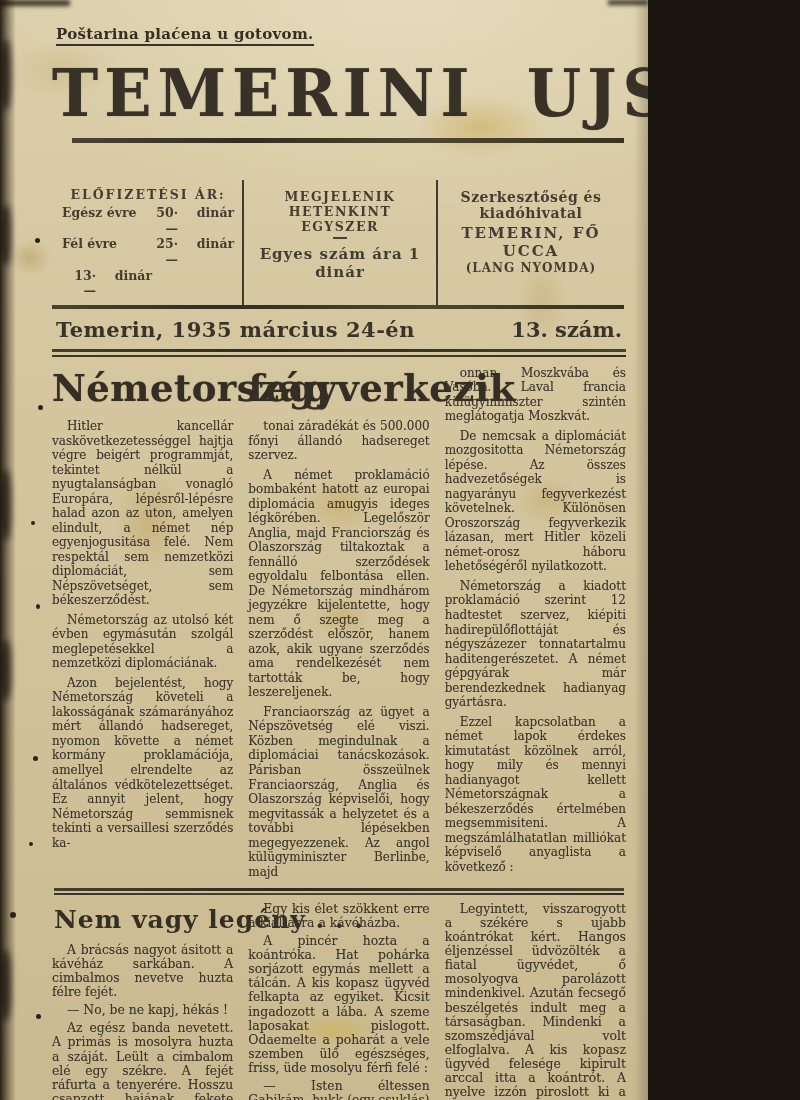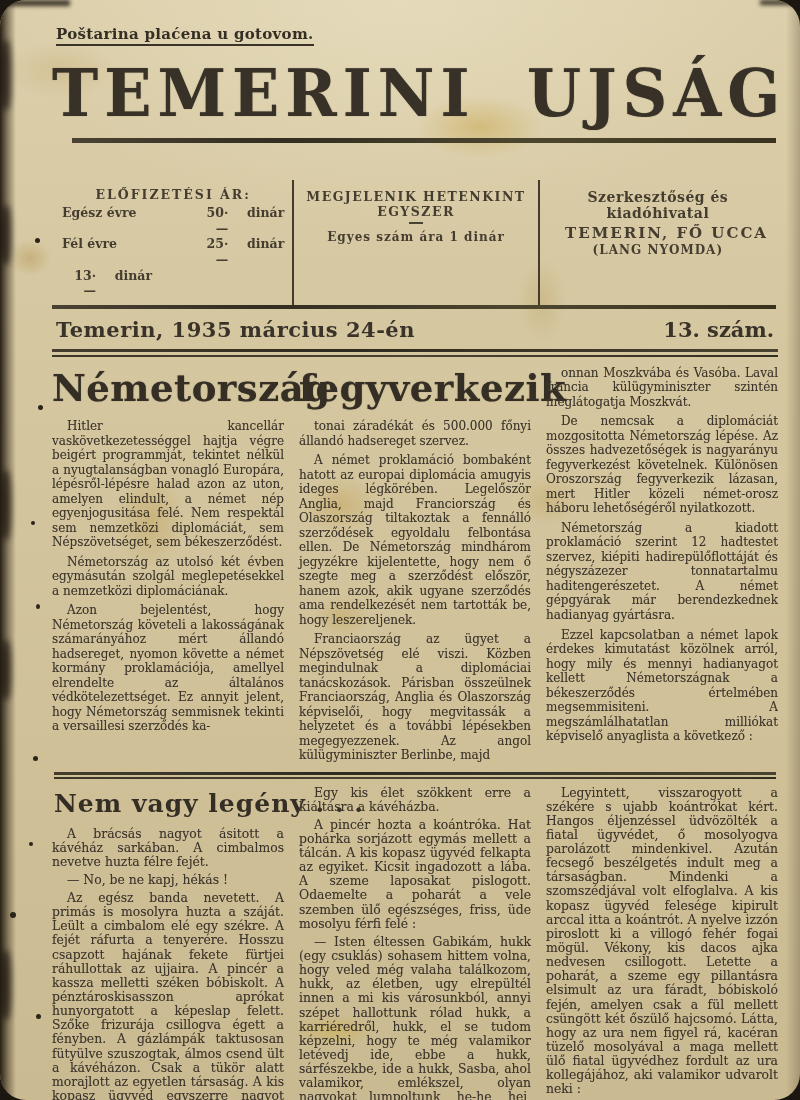--- a/index.html
+++ b/index.html
@@ -1,33 +1,32 @@
 <!DOCTYPE html>
 <html><head>
 <meta charset="utf-8">
 <style>
   html,body { margin:0; padding:0; background:#1c1610; }
   .page {
-    position:relative; width:800px; height:1100px; overflow:hidden;
+    position:relative; width:648px; height:1100px; overflow:hidden;
     font-family:"DejaVu Serif","Liberation Serif",serif;
     color:#3a332a;
     background:
       linear-gradient(270deg, rgba(70,56,34,0.28) 0px, rgba(70,56,34,0) 14px),
       radial-gradient(ellipse 90px 45px at 480px 127px, rgba(193,152,44,0.38), rgba(193,152,44,0) 70%),
       radial-gradient(ellipse 50px 70px at 150px 520px, rgba(180,140,50,0.30), rgba(180,140,50,0) 70%),
       radial-gradient(ellipse 55px 40px at 340px 505px, rgba(185,142,45,0.30), rgba(185,142,45,0) 70%),
       radial-gradient(ellipse 40px 30px at 342px 617px, rgba(185,142,45,0.28), rgba(185,142,45,0) 70%),
       radial-gradient(ellipse 35px 60px at 542px 300px, rgba(175,138,60,0.22), rgba(175,138,60,0) 70%),
       radial-gradient(ellipse 45px 35px at 548px 500px, rgba(180,142,52,0.25), rgba(180,142,52,0) 70%),
       radial-gradient(ellipse 62px 22px at 335px 1030px, rgba(208,170,40,0.38), rgba(208,170,40,0) 70%),
       radial-gradient(ellipse 80px 42px at 62px 70px, rgba(170,135,55,0.18), rgba(170,135,55,0) 70%),
       radial-gradient(ellipse 30px 26px at 30px 258px, rgba(160,120,40,0.30), rgba(160,120,40,0) 70%),
       radial-gradient(ellipse 520px 300px at 400px 0px, rgba(236,228,199,0.55), rgba(236,228,199,0) 75%),
       linear-gradient(180deg, #dccfab 0%, #d5c7a0 30%, #cfc098 70%, #c9ba92 100%);
-    border-radius: 26px;
   }
   .edge-left {
     position:absolute; left:0; top:0; bottom:0; width:16px; z-index:3;
     background:linear-gradient(90deg, rgba(28,20,11,0.92) 0%, rgba(62,50,32,0.45) 55%, rgba(62,50,32,0) 100%);
   }
   .edge-blotch { position:absolute; left:0; width:11px; background:rgba(18,12,7,0.65); filter:blur(3px); z-index:4; border-radius:40%; }
   .speck { position:absolute; background:#2a241a; border-radius:50%; z-index:4; }
   .corner { position:absolute; background:rgba(20,14,8,0.8); filter:blur(2px); z-index:3; }
 
   .content { position:relative; z-index:2; padding:24px 22px 0 52px; }
@@ -54,23 +53,23 @@
   .cell-sub { width:33%; }
   .cell-freq { width:34%; text-align:center; }
   .cell-office { width:33%; text-align:center; }
   .sub-title { text-align:center; font-weight:bold; font-size:12.5px; letter-spacing:2px; margin-bottom:3px; }
   .sub-row { display:flex; font-size:12.5px; font-weight:bold; line-height:1.25; }
   .sub-label { flex:1; }
   .sub-price { width:34px; text-align:right; }
   .sub-cur { width:46px; text-align:right; padding-left:10px; }
   .freq-1 { font-weight:bold; font-size:12.5px; letter-spacing:1.5px; margin-top:2px; }
   .freq-dash { margin:3px auto 2px auto; width:14px; height:2px; background:#4a4232; }
-  .freq-2 { font-weight:bold; font-size:12px; letter-spacing:1px; margin-top:6px; }
+  .freq-2 { font-weight:bold; font-size:15px; letter-spacing:1px; margin-top:6px; }
   .off-1 { font-size:14px; font-weight:bold; letter-spacing:0.5px; margin-top:2px; }
-  .off-2 { font-size:15px; font-weight:bold; letter-spacing:2px; margin-top:3px;text-align:right; }
+  .off-2 { font-size:15px; font-weight:bold; letter-spacing:2px; margin-top:3px; }
   .off-3 { font-size:12px; font-weight:bold; letter-spacing:1px; margin-top:1px; }
 
   .date-row { display:flex; justify-content:space-between; align-items:baseline; padding:8px 4px 7px 4px; }
   .date-row .vol { font-size:21px; font-weight:bold; letter-spacing:0.5px; }
   .date-row .date { font-size:21px; font-weight:bold; letter-spacing:0.5px; margin-right:60px; }
   .date-row .issue { font-size:21px; font-weight:bold; }
 
   .double-rule i { display:block; }
   .double-rule .r1 { height:3px; background:linear-gradient(90deg,#453e2e,#2f2a1f 40%,#4a4331); }
   .double-rule .r2 { height:2px; margin-top:3px; background:linear-gradient(90deg,#3c3627,#4a4331 50%,#332d21); }

